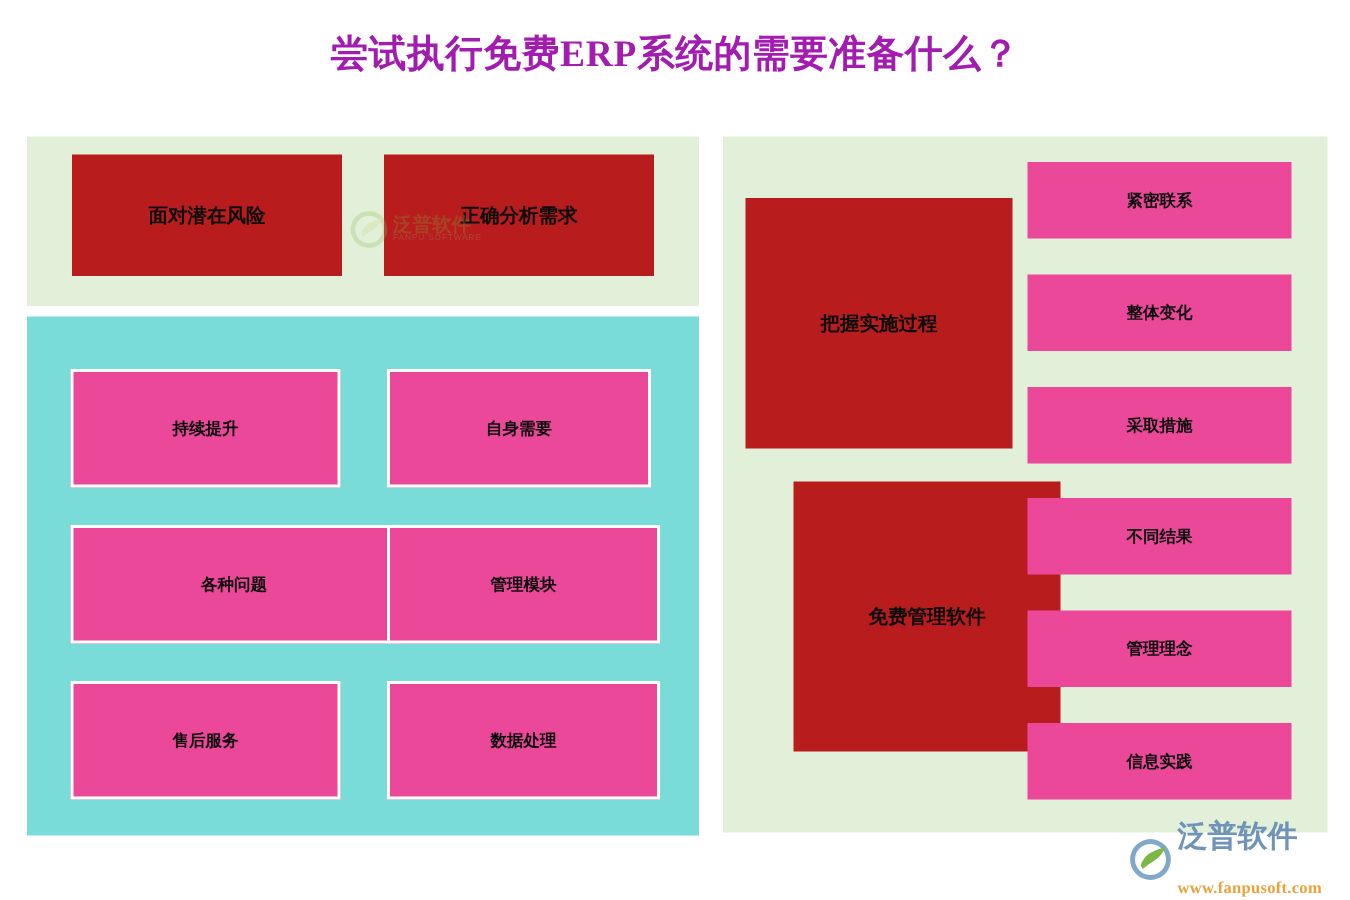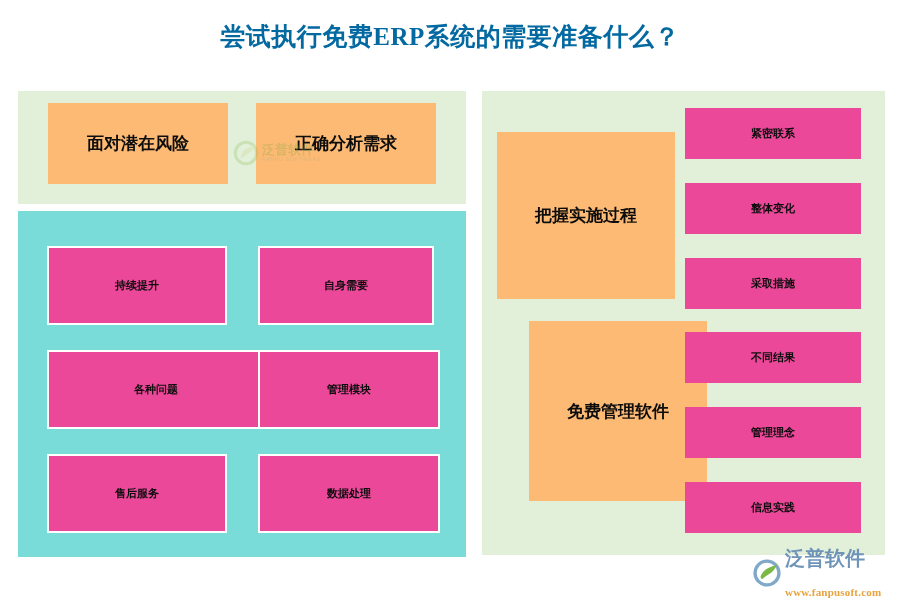--- a/index.html
+++ b/index.html
@@ -17,21 +17,21 @@
 
   
   #page-title {
     position: absolute;
     left: 0;
     top: 20px;
     width: 900px;
     text-align: center;
     font-size: 25px;
     font-weight: bold;
-    color: #0369a1;
+    color: #a21caf;
     letter-spacing: 0.5px;
     line-height: 34px;
     white-space: nowrap;
   }
 
   
   .panel {
     position: absolute;
     box-sizing: border-box;
   }
@@ -54,23 +54,23 @@
     top: 91px;
     width: 403px;
     height: 464px;
     background: #E2EFD9;
   }
 
   
   .white-card {
     position: absolute;
     box-sizing: border-box;
-    background: #fdba74;
+    background: #b91c1c;
     color: #0d0d0d;
-    font-size: 17px;
+    font-size: 13px;
     font-weight: bold;
     display: flex;
     align-items: center;
     justify-content: center;
     white-space: nowrap;
   }
   #card-risk   { left: 48px;  top: 103px; width: 180px; height: 81px; }
   #card-demand { left: 256px; top: 103px; width: 180px; height: 81px; }
   #card-process{ left: 497px; top: 132px; width: 178px; height: 167px; }
   #card-freesw { left: 497px; top: 321px; width: 178px; height: 180px; margin-left: 32px; }

